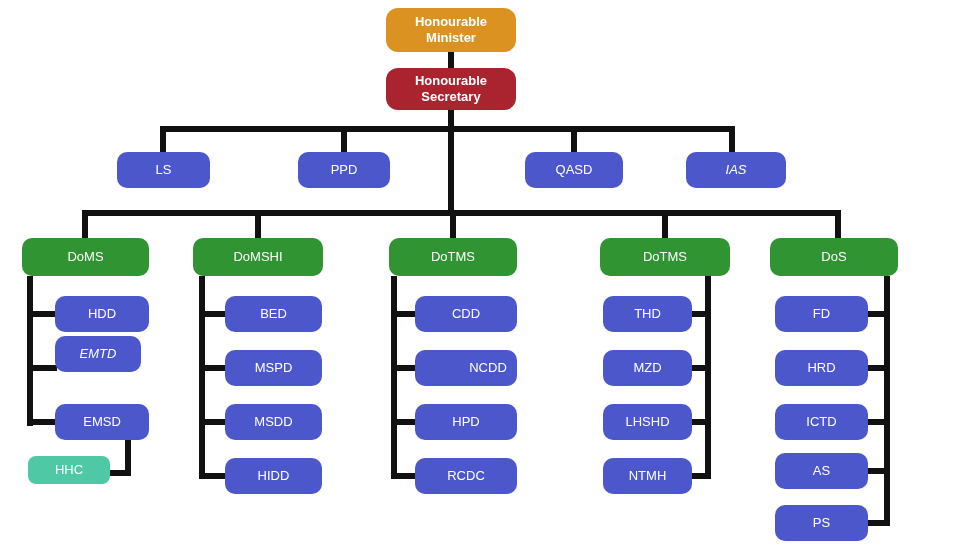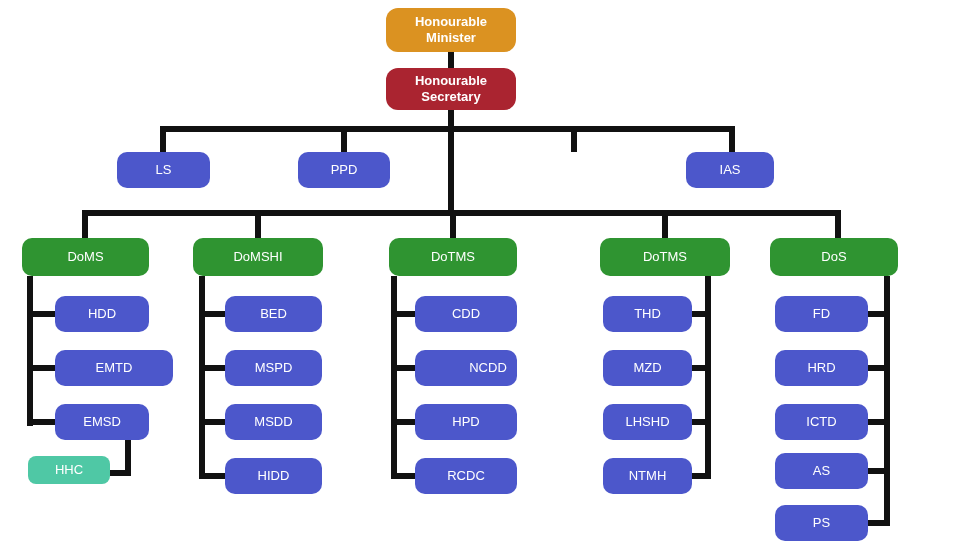--- a/index.html
+++ b/index.html
@@ -73,30 +73,31 @@
   <div class="c h" style="left:864px;top:365px;width:26px;"></div>
   <div class="c h" style="left:864px;top:419px;width:26px;"></div>
   <div class="c h" style="left:864px;top:468px;width:26px;"></div>
   <div class="c h" style="left:864px;top:520px;width:26px;"></div>
 
   <div class="box top orange" style="left:386px;top:8px;width:130px;height:44px;">Honourable Minister</div>
   <div class="box top red" style="left:386px;top:68px;width:130px;height:42px;">Honourable Secretary</div>
 
   <div class="box blue" style="left:117px;top:152px;width:93px;height:36px;">LS</div>
   <div class="box blue" style="left:298px;top:152px;width:92px;height:36px;">PPD</div>
-  <div class="box blue" style="left:686px;top:152px;width:88px;height:36px;">IAS</div>
+  <div class="box blue" style="left:525px;top:152px;width:98px;height:36px;">QASD</div>
+  <div class="box blue" style="left:686px;top:152px;width:100px;height:36px;font-style:italic;">IAS</div>
 
   <div class="box green" style="left:22px;top:238px;width:127px;height:38px;">DoMS</div>
   <div class="box green" style="left:193px;top:238px;width:130px;height:38px;">DoMSHI</div>
   <div class="box green" style="left:389px;top:238px;width:128px;height:38px;">DoTMS</div>
   <div class="box green" style="left:600px;top:238px;width:130px;height:38px;">DoTMS</div>
   <div class="box green" style="left:770px;top:238px;width:128px;height:38px;">DoS</div>
 
   <div class="box blue" style="left:55px;top:296px;width:94px;height:36px;">HDD</div>
-  <div class="box blue" style="left:55px;top:350px;width:118px;height:36px;">EMTD</div>
+  <div class="box blue" style="left:55px;top:336px;width:86px;height:36px;font-style:italic;">EMTD</div>
   <div class="box blue" style="left:55px;top:404px;width:94px;height:36px;">EMSD</div>
   <div class="box teal" style="left:28px;top:456px;width:82px;height:28px;border-radius:8px;">HHC</div>
 
   <div class="box blue" style="left:225px;top:296px;width:97px;height:36px;">BED</div>
   <div class="box blue" style="left:225px;top:350px;width:97px;height:36px;">MSPD</div>
   <div class="box blue" style="left:225px;top:404px;width:97px;height:36px;">MSDD</div>
   <div class="box blue" style="left:225px;top:458px;width:97px;height:36px;">HIDD</div>
 
   <div class="box blue" style="left:415px;top:296px;width:102px;height:36px;">CDD</div>
   <div class="box blue" style="left:415px;top:350px;width:102px;height:36px;padding-left:44px;">NCDD</div>

